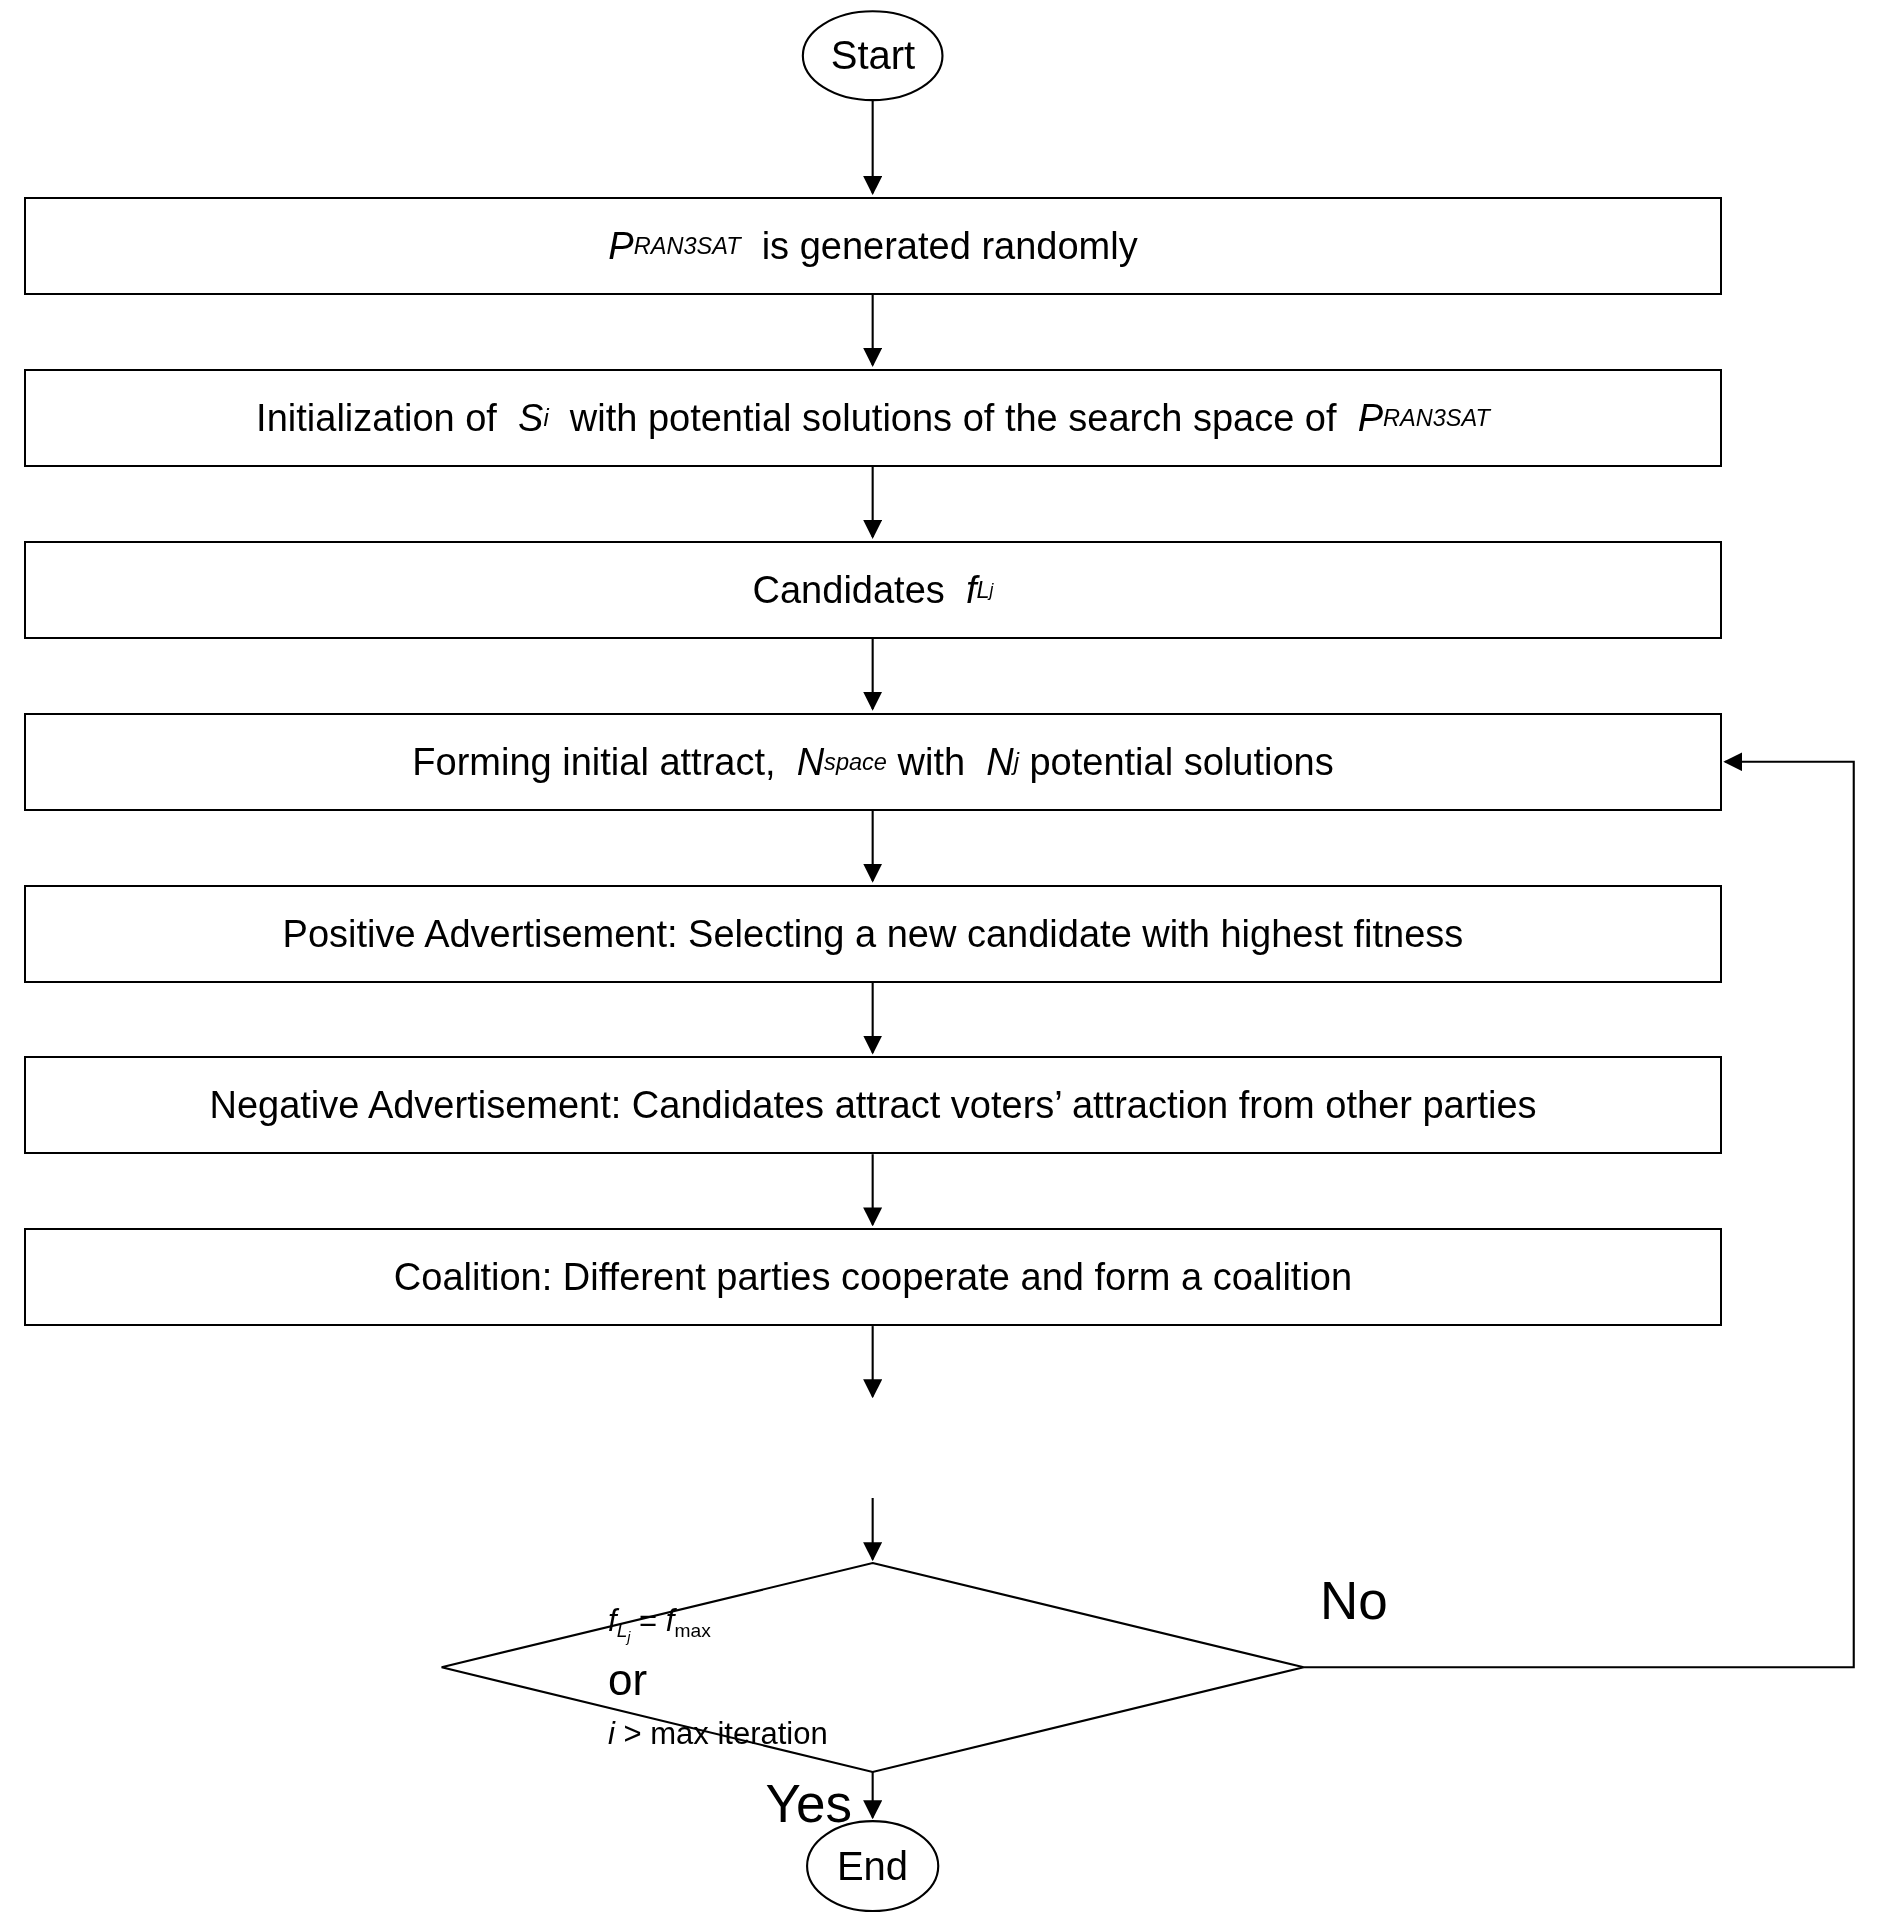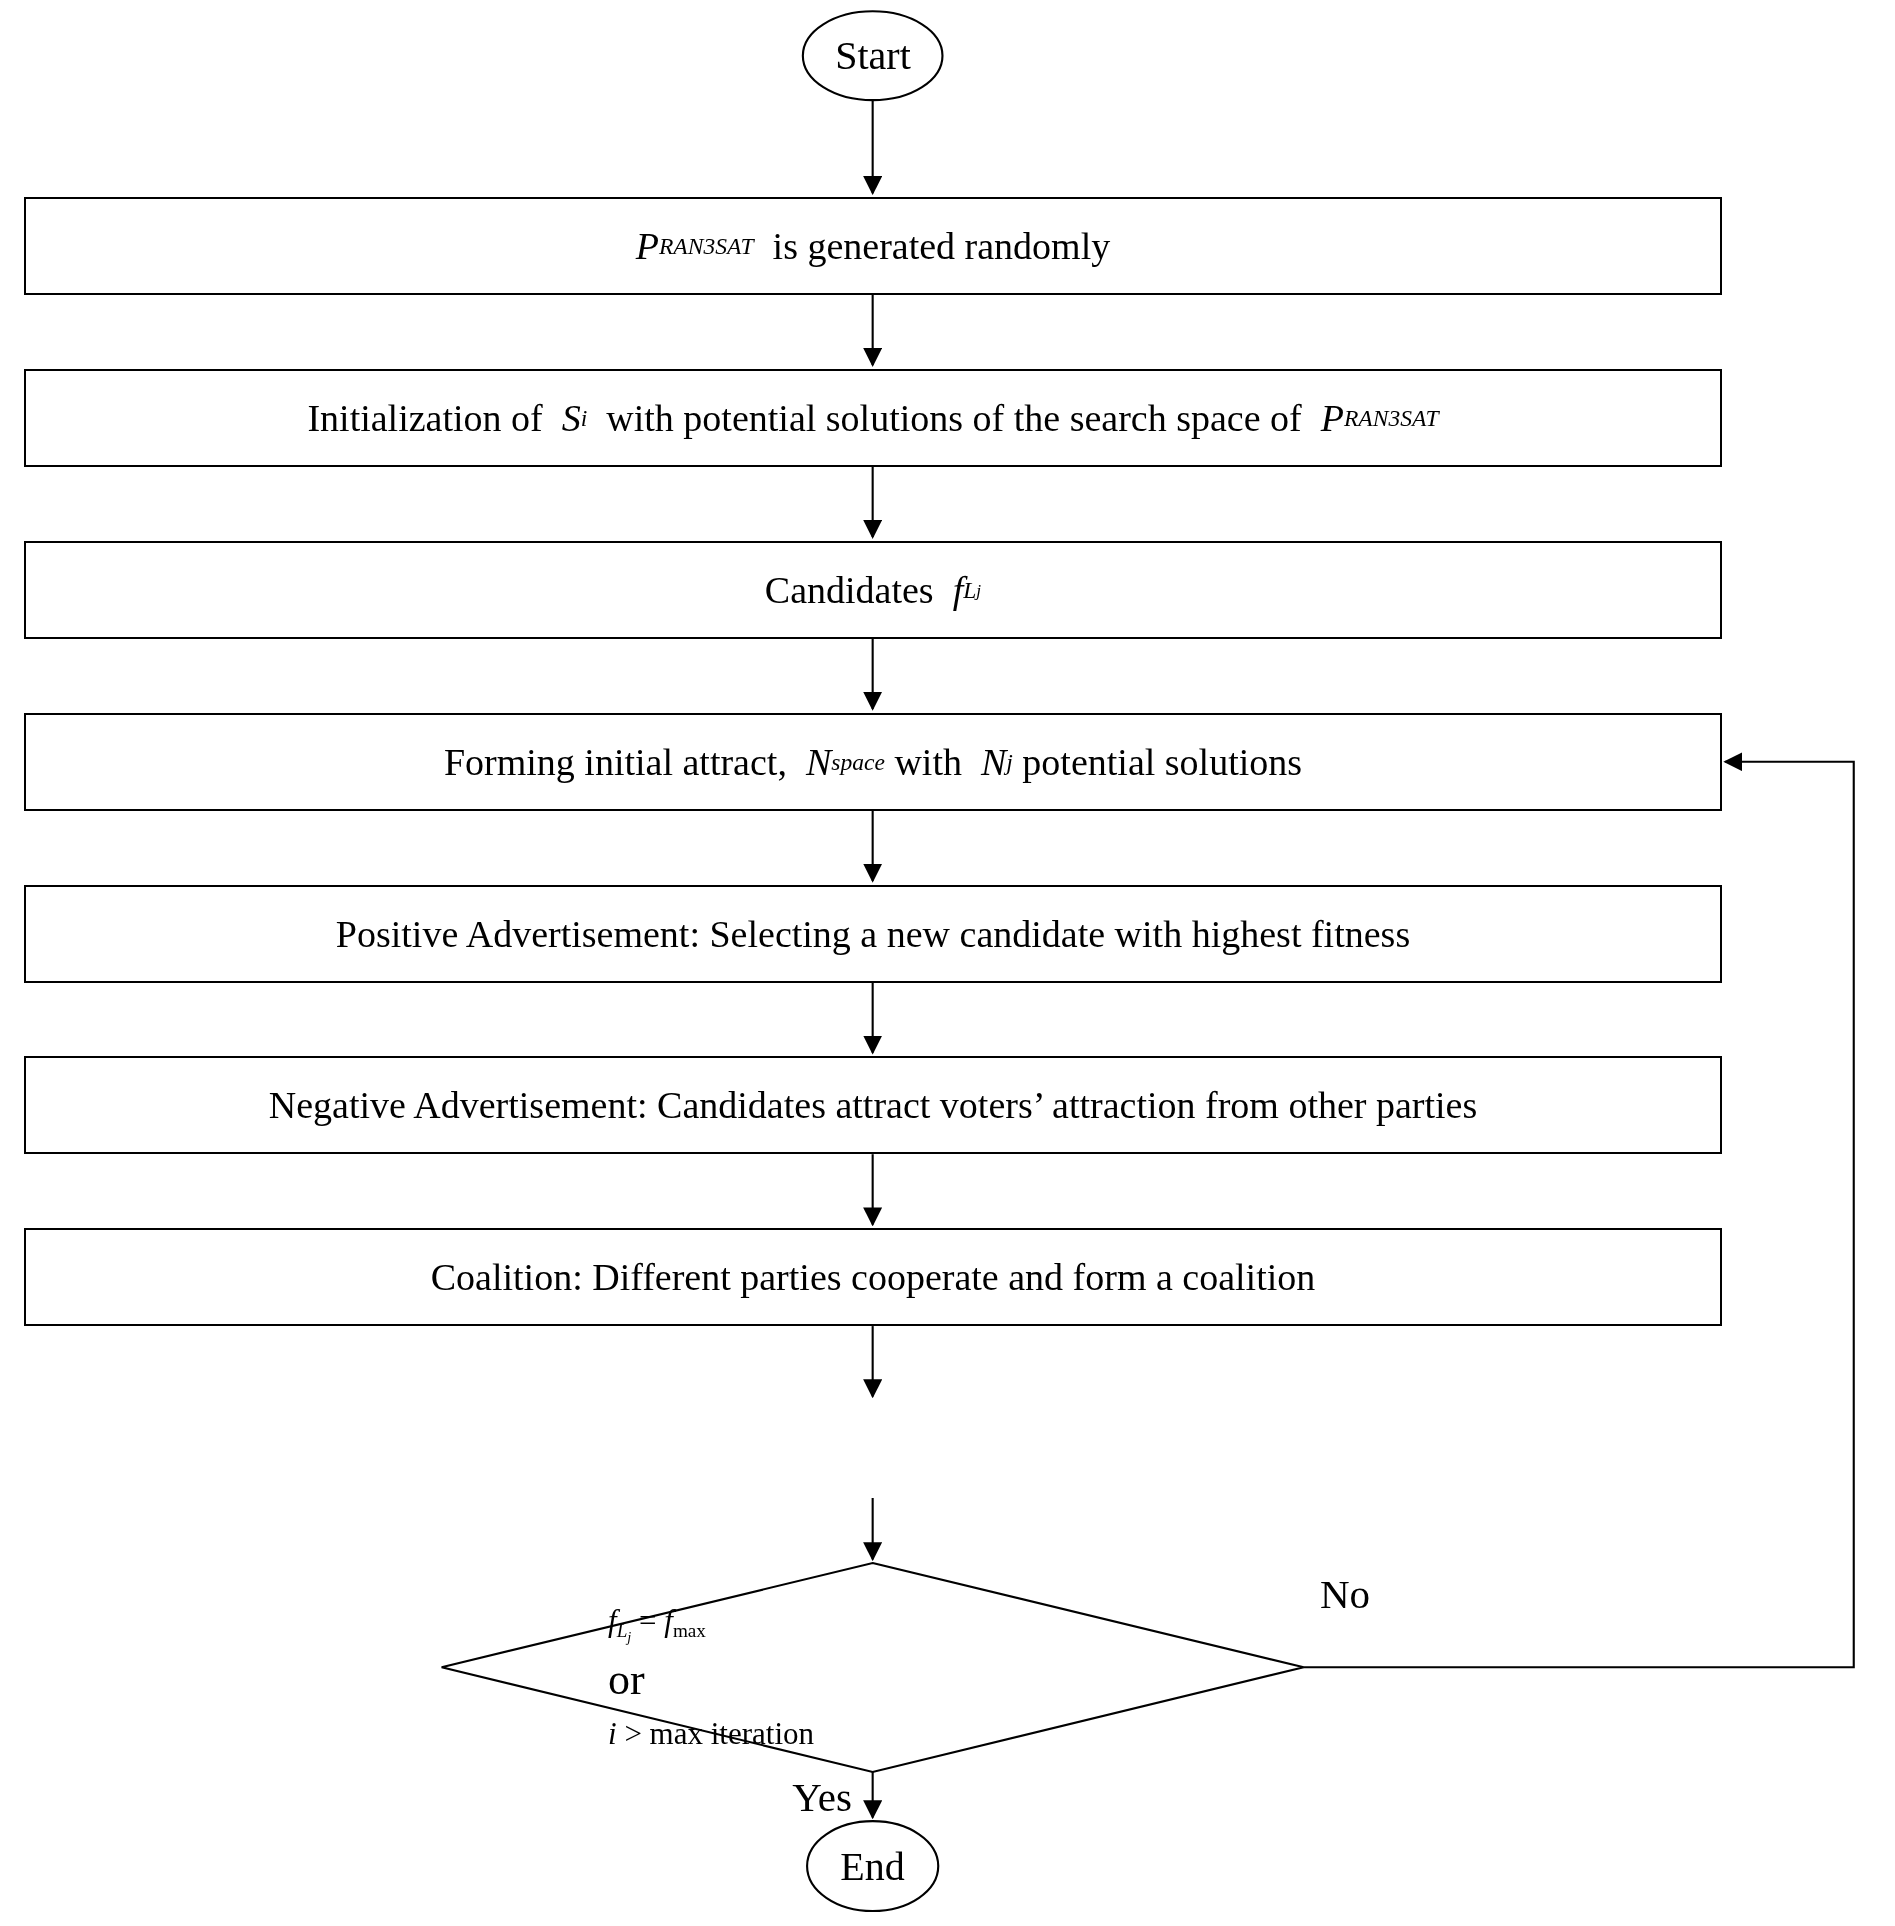--- a/index.html
+++ b/index.html
@@ -6,21 +6,21 @@
     margin: 0;
     padding: 0;
     overflow: hidden;
   }
   .canvas {
     position: relative;
     width: 1895px;
     height: 1926px;
     background: var(--background, #ffffff);
     color: var(--text, #000000);
-    font-family: Liberation Serif, serif;
+    font-family: Liberation Sans, sans-serif;
   }
   .connectors {
     position: absolute;
     left: 0;
     top: 0;
     width: 1895px;
     height: 1926px;
   }
   .connectors ellipse,
   .connectors polygon,
@@ -61,21 +61,21 @@
     width: 529px;
     text-align: left;
     font-size: 31px;
     line-height: 1.45;
   }
   .dline-or {
     font-size: 44px;
   }
   .edge-label {
     position: absolute;
-    font-size: 41px;
+    font-size: 53px;
   }
   .edge-label-no {
     left: 1320px;
     top: 1570px;
   }
   .edge-label-yes {
     left: 709px;
     top: 1773px;
     width: 143px;
     text-align: right;

